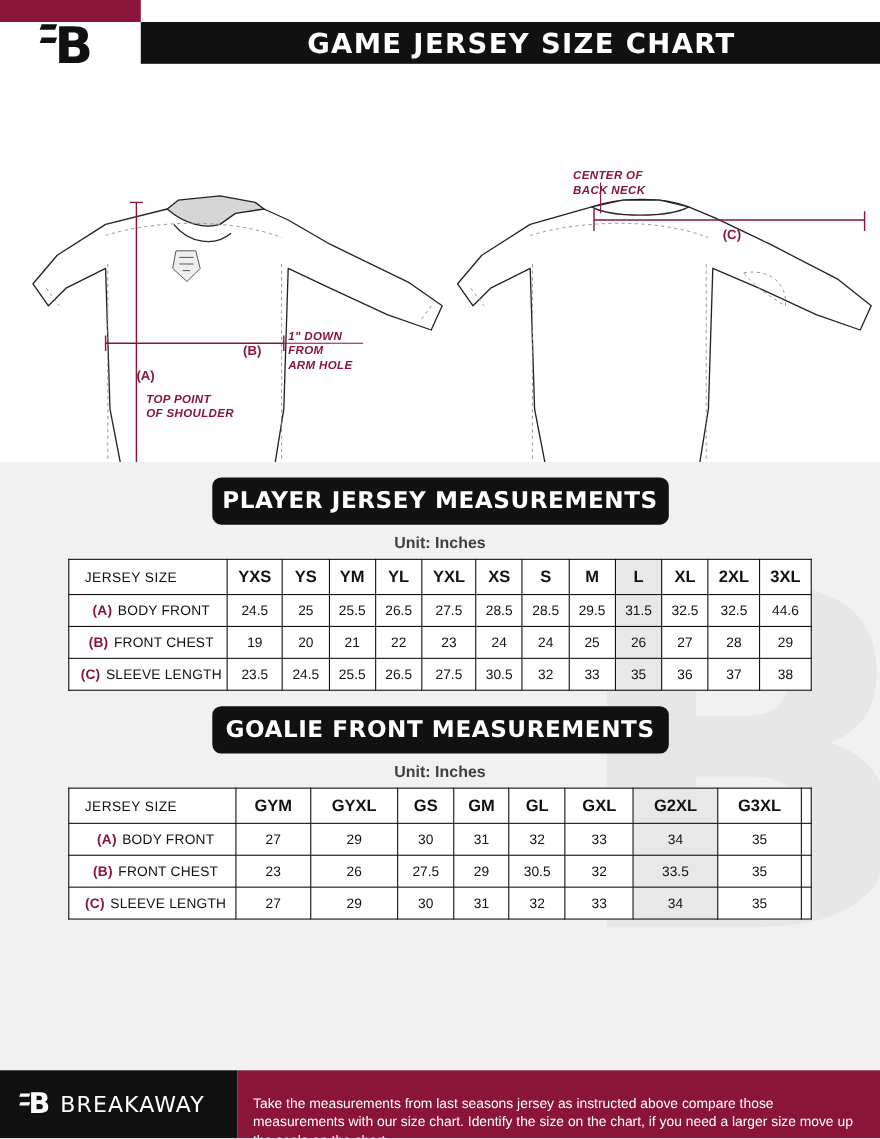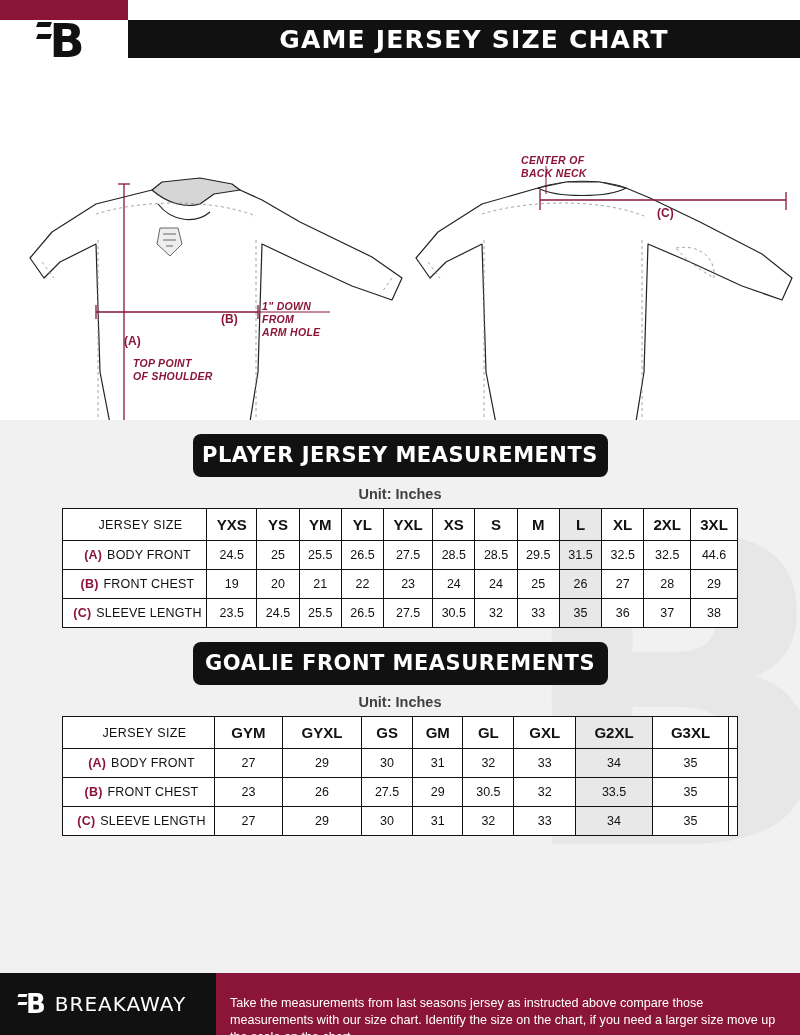--- a/index.html
+++ b/index.html
@@ -194,21 +194,21 @@
     padding-left: 8px;
     font-size: 12.5px;
     letter-spacing: .2px;
     white-space: nowrap;
   }
   .rowlabel .mk {
     color: #8a1538;
     font-weight: 700;
     margin-right: 5px;
   }
-  .hdr-label { text-align: center; padding-left: 14px; letter-spacing: .4px; }
+  .hdr-label { text-align: left; padding-left: 14px; letter-spacing: .4px; }
   .size-head { font-weight: 700; font-size: 15px; }
   .hl { background: #e8e8e8; }
   .player-tbl td:first-child, .player-tbl th:first-child { width: 144px; }
   .goalie-tbl td:first-child, .goalie-tbl th:first-child { width: 152px; }
   .goalie-tbl td.empty { border-left: 1px solid #111; }
 
   
   .footer {
     position: absolute;
     left: 0; bottom: 0;

